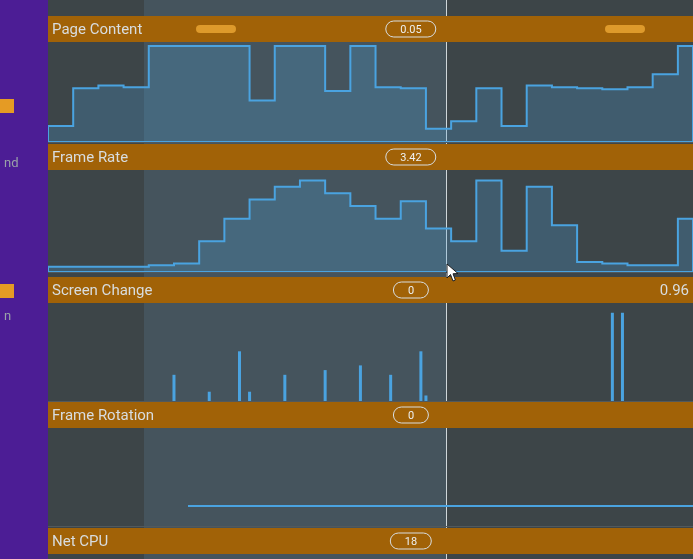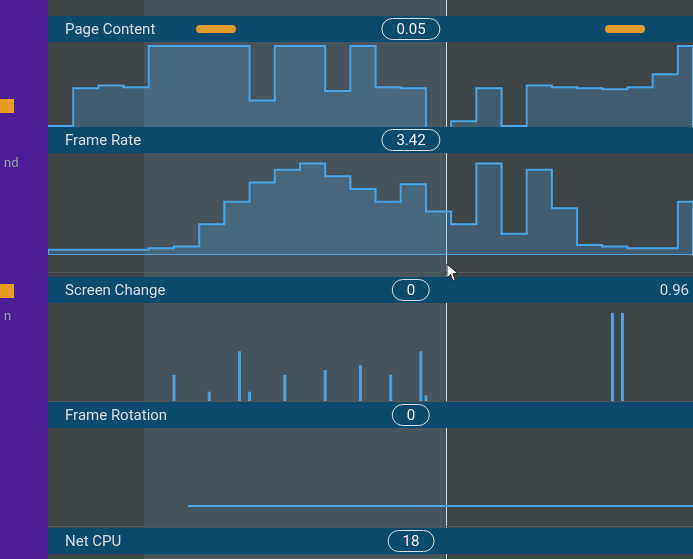--- a/index.html
+++ b/index.html
@@ -2,23 +2,23 @@
 <html><head>
 <meta charset="utf-8">
 <style>
   html,body{margin:0;padding:0;width:693px;height:559px;overflow:hidden;font-family:-apple-system,BlinkMacSystemFont,"Segoe UI",Roboto,sans-serif;background:#f5f5f5;}
   .root{display:flex;width:693px;height:559px;}
   .sidebar{width:48px;height:559px;background:#4c1d95;box-shadow:1px 0 2px rgba(0,0,0,.1);position:relative;flex:0 0 48px;text-align:center;}
   .sidebar .blk{position:absolute;width:14px;height:14px;background:#e59b24;left:0;}
   .sidebar .txt{position:absolute;left:4px;color:#9aa2a8;font-size:13px;}
   .main{flex:1 1 auto;height:559px;background:#3d4548;position:relative;color:#d8dde0;}
   .row{position:absolute;left:0;right:0;}
-  .row .header{height:26px;display:flex;align-items:center;padding:0 17px;position:relative;background:#0c4a6e;}
+  .row .header{height:26px;display:flex;align-items:center;padding:0 4px;position:relative;background:#a16207;}
   .row .header .title{font-size:15px;color:#d8dde0;}
-  .row .pill{position:absolute;left:363px;top:50%;transform:translate(-50%,-50%);border:1.5px solid #d8dde0;border-radius:12px;padding:1px 14px;font-size:15px;color:#eef1f2;background:transparent;white-space:nowrap;}
+  .row .pill{position:absolute;left:363px;top:50%;transform:translate(-50%,-50%);border:1.5px solid #d8dde0;border-radius:12px;padding:1px 14px;font-size:11px;color:#eef1f2;background:transparent;white-space:nowrap;}
   .row .rval{position:absolute;right:4px;top:50%;transform:translateY(-50%);font-size:15px;color:#d8dde0;margin-left:40px;}
   .row .marker{position:absolute;height:8px;width:40px;border-radius:6px;background:#de9a2b;top:50%;transform:translateY(-50%);}
   .row .body{position:relative;}
   .row .body svg{position:absolute;left:0;top:0;}
   .sel{position:absolute;top:0;bottom:0;background:rgba(120,180,230,0.14);pointer-events:none;}
   .playhead{position:absolute;top:0;bottom:0;width:0;border-left:1.5px solid #cfd6d9;pointer-events:none;}
   .cursor-icon{position:absolute;pointer-events:none;color:#1b1d1e;}
   .cursor-icon svg{display:block;}
   .trackdiv{position:absolute;left:0;right:0;height:1px;background:#52595c;}
 </style>
@@ -45,21 +45,21 @@
         <span class="marker" style="left:557px"></span>
       </div>
       <div class="body" style="height:100px">
         <svg width="645" height="100" viewBox="0 0 645 100" preserveAspectRatio="none">
             <path d="M 0 100 L 0 83.9 L 25.1953125 83.9 L 25.1953125 46.3 L 50.390625 46.3 L 50.390625 43.480000000000004 L 75.5859375 43.480000000000004 L 75.5859375 45.35999999999999 L 100.78125 45.35999999999999 L 100.78125 4 L 125.9765625 4 L 125.9765625 4 L 151.171875 4 L 151.171875 4 L 176.3671875 4 L 176.3671875 4 L 201.5625 4 L 201.5625 58.52 L 226.7578125 58.52 L 226.7578125 4 L 251.953125 4 L 251.953125 4 L 277.1484375 4 L 277.1484375 49.12 L 302.34375 49.12 L 302.34375 4 L 327.5390625 4 L 327.5390625 45.35999999999999 L 352.734375 45.35999999999999 L 352.734375 46.3 L 377.9296875 46.3 L 377.9296875 86.72 L 403.125 86.72 L 403.125 79.2 L 428.3203125 79.2 L 428.3203125 46.3 L 453.515625 46.3 L 453.515625 83.9 L 478.7109375 83.9 L 478.7109375 43.480000000000004 L 503.90625 43.480000000000004 L 503.90625 45.35999999999999 L 529.1015625 45.35999999999999 L 529.1015625 46.3 L 554.296875 46.3 L 554.296875 47.239999999999995 L 579.4921875 47.239999999999995 L 579.4921875 45.35999999999999 L 604.6875 45.35999999999999 L 604.6875 32.2 L 629.8828125 32.2 L 629.8828125 4 L 645 4 L 645 4 L 645 4 L 645 100 Z" fill="rgba(74,163,224,0.25)" stroke="#4aa3e0" stroke-width="2"></path>
           </svg>
       </div>
     </div>
     <div class="trackdiv" style="top:142px"></div>
 
-    <div class="row" style="top:127px">
+    <div class="row" style="top:144px">
       <div class="header">
         <span class="title">Frame Rate</span>
         <span class="pill">3.42</span>
       </div>
       <div class="body" style="height:102px">
         <svg width="645" height="102" viewBox="0 0 645 102" preserveAspectRatio="none">
             <path d="M 0 102 L 0 96.8 L 25.1953125 96.8 L 25.1953125 96.8 L 50.390625 96.8 L 50.390625 96.8 L 75.5859375 96.8 L 75.5859375 96.8 L 100.78125 96.8 L 100.78125 95.2 L 125.9765625 95.2 L 125.9765625 93.6 L 151.171875 93.6 L 151.171875 71.2 L 176.3671875 71.2 L 176.3671875 48.8 L 201.5625 48.8 L 201.5625 29.60000000000001 L 226.7578125 29.60000000000001 L 226.7578125 16.799999999999997 L 251.953125 16.799999999999997 L 251.953125 10.400000000000006 L 277.1484375 10.400000000000006 L 277.1484375 23.19999999999999 L 302.34375 23.19999999999999 L 302.34375 36 L 327.5390625 36 L 327.5390625 48.8 L 352.734375 48.8 L 352.734375 31.200000000000003 L 377.9296875 31.200000000000003 L 377.9296875 58.4 L 403.125 58.4 L 403.125 71.2 L 428.3203125 71.2 L 428.3203125 10.400000000000006 L 453.515625 10.400000000000006 L 453.515625 80.8 L 478.7109375 80.8 L 478.7109375 16.799999999999997 L 503.90625 16.799999999999997 L 503.90625 55.2 L 529.1015625 55.2 L 529.1015625 92 L 554.296875 92 L 554.296875 93.6 L 579.4921875 93.6 L 579.4921875 95.2 L 604.6875 95.2 L 604.6875 95.2 L 629.8828125 95.2 L 629.8828125 48.8 L 645 48.8 L 645 50.39999999999999 L 645 50.39999999999999 L 645 102 Z" fill="rgba(74,163,224,0.25)" stroke="#4aa3e0" stroke-width="2"></path>
           </svg>
       </div>
     </div>

